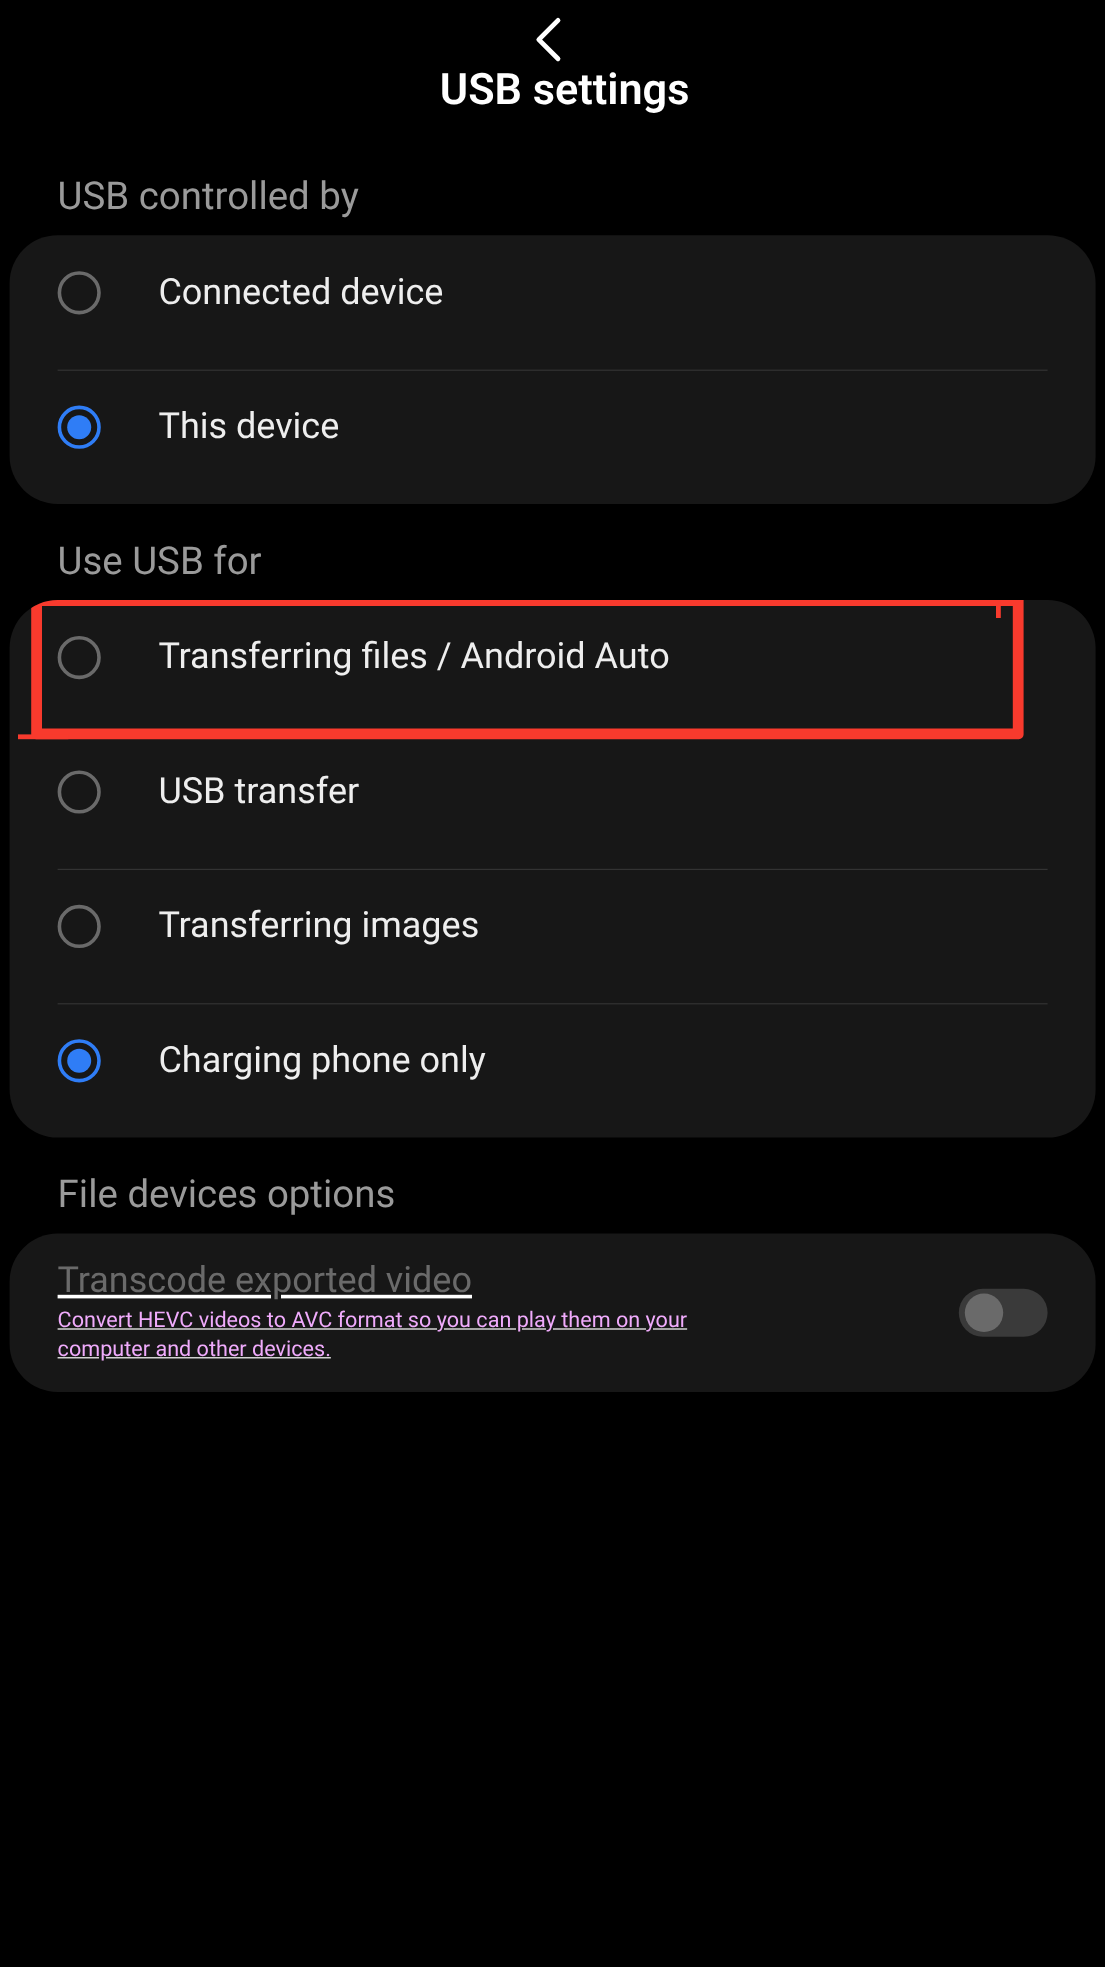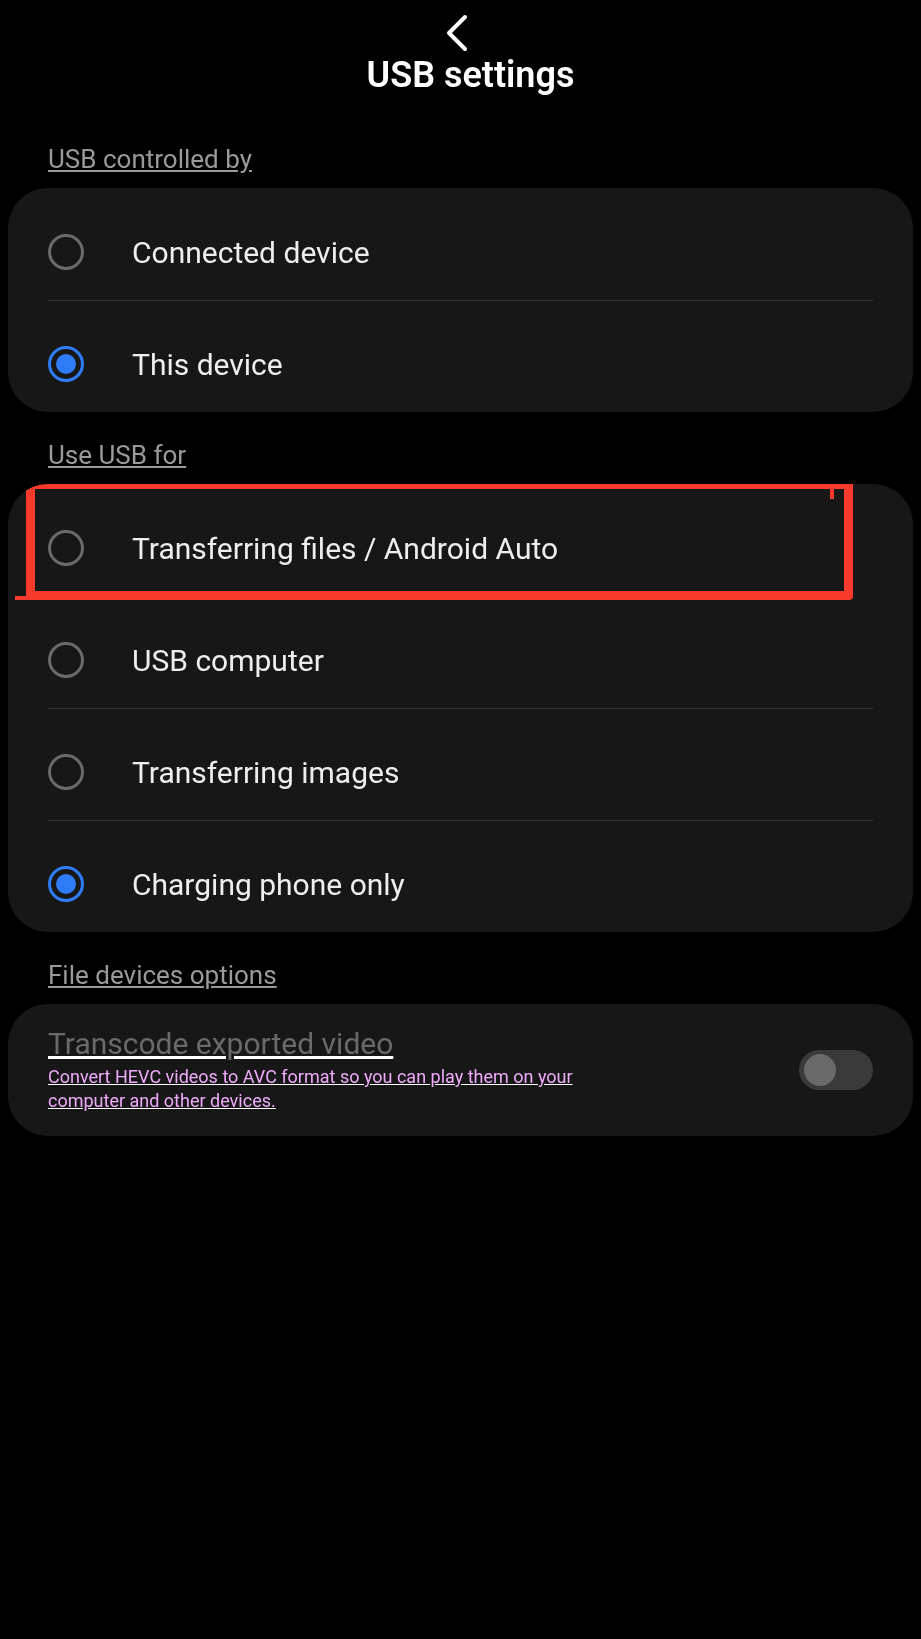--- a/index.html
+++ b/index.html
@@ -24,34 +24,33 @@
       align-items: center;
       justify-content: center;
       margin-right: 28px;
     }
     .page-title {
       font-size: 36px;
       font-weight: 600;
       color: #ffffff;
     }
     .section-label {
-      font-size: 26px;
+      font-size: 32px;
       color: #9a9a9a;
       padding: 28px 48px 14px 48px;
-      text-decoration: underline;
     }
     .card {
       background: #171717;
       border-radius: 40px;
       margin: 0 8px;
       overflow: hidden;
     }
     .radio-row {
       display: flex;
-      align-items: flex-end;
+      align-items: flex-start;
       padding: 30px 40px;
       min-height: 112px;
       position: relative;
     }
     .radio-row + .radio-row::before {
       content: "";
       position: absolute;
       top: 0;
       left: 40px;
       right: 40px;
@@ -181,21 +180,21 @@
       <div class="radio"></div>
       <div class="radio-label">Transferring files / Android Auto</div>
     </div>
     <div class="highlight-annotation" style="left:18px; right:60px; top:-4px; bottom:-4px;">
       <div class="tick1"></div>
       <div class="tick2"></div>
     </div>
   </div>
   <div class="radio-row">
     <div class="radio"></div>
-    <div class="radio-label">USB computer</div>
+    <div class="radio-label">USB transfer</div>
   </div>
   <div class="radio-row">
     <div class="radio"></div>
     <div class="radio-label">Transferring images</div>
   </div>
   <div class="radio-row">
     <div class="radio selected"></div>
     <div class="radio-label">Charging phone only</div>
   </div>
 </div>

